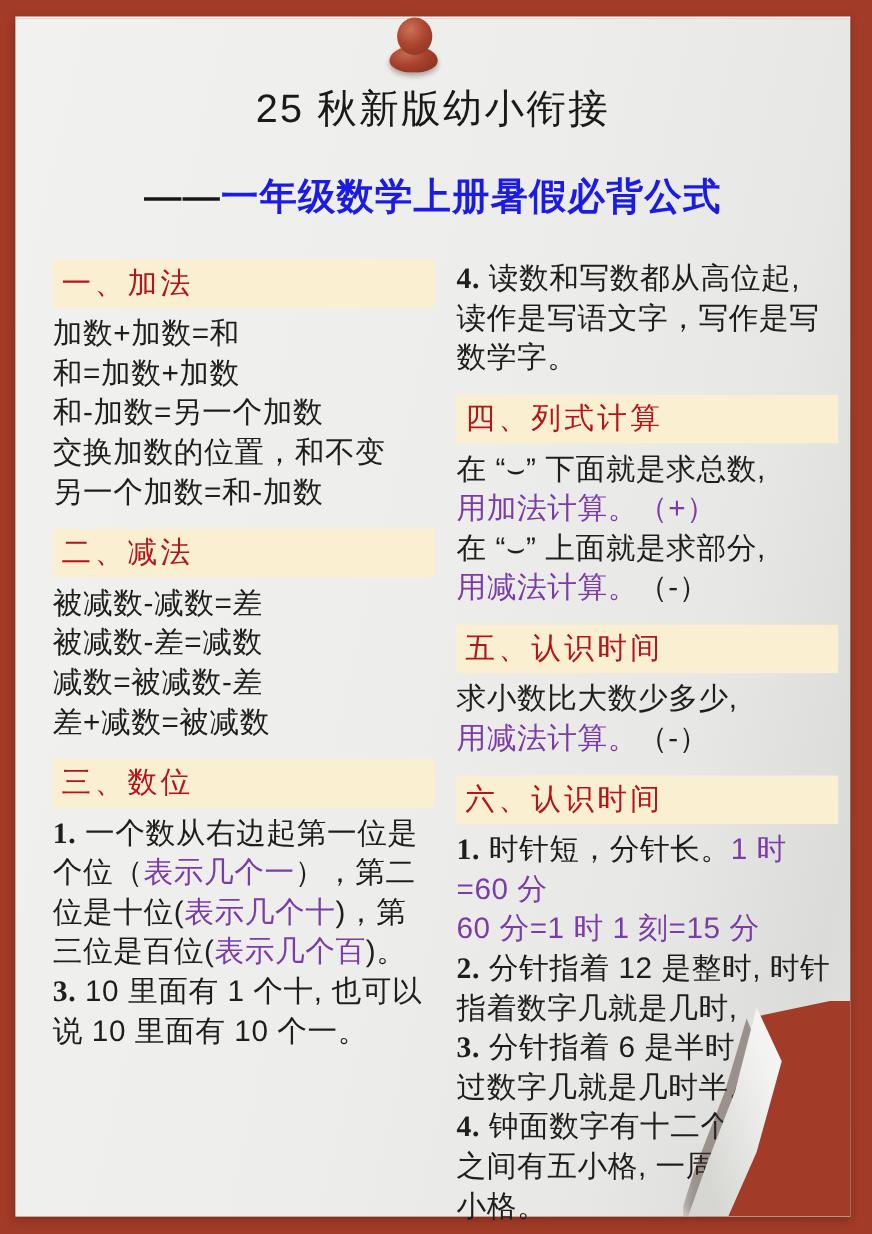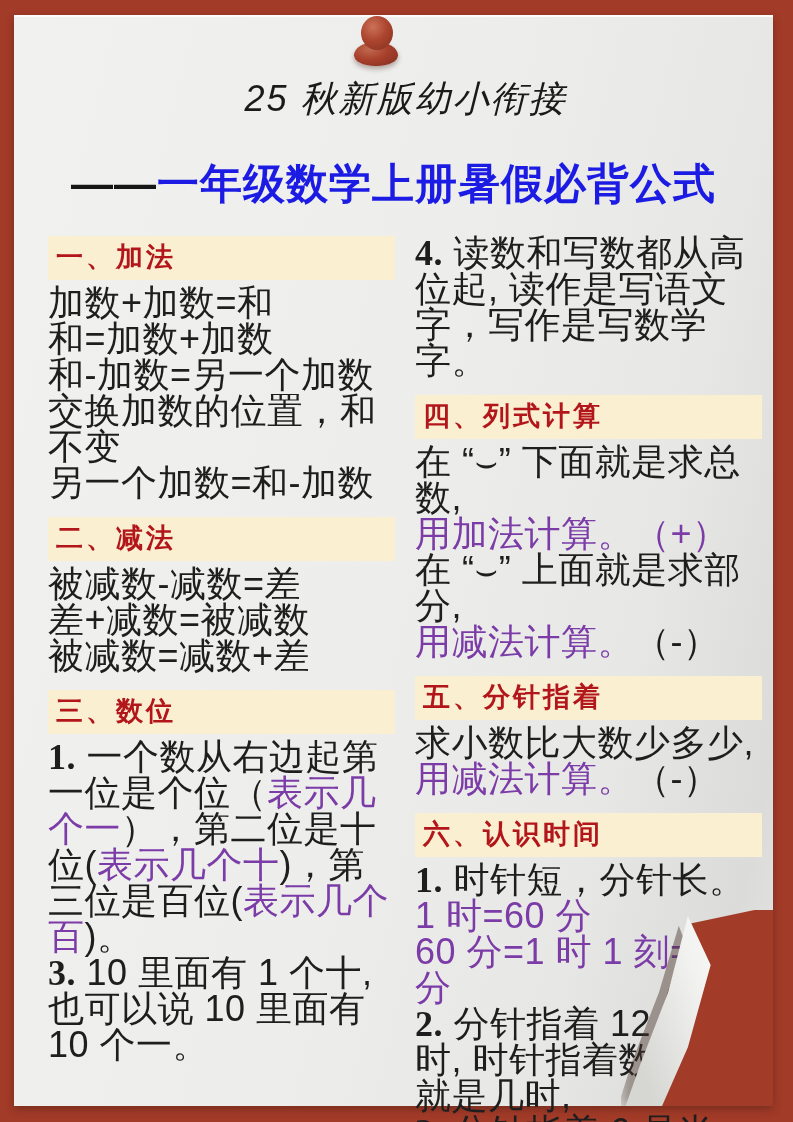--- a/index.html
+++ b/index.html
@@ -28,44 +28,44 @@
     background:radial-gradient(ellipse at 35% 30%, #c06a50 0%, var(--pushpin) 45%, #7e2f1f 100%);
     box-shadow:0 3px 5px rgba(60,30,20,.35);
   }
   .pin-head{
     position:absolute; left:13px; top:0; width:32px; height:34px;
     border-radius:50%;
     background:radial-gradient(circle at 38% 32%, #cb7258 0%, #ad452f 45%, #82301f 100%);
   }
   
   .title{
-    position:absolute; top:58px; left:12px; width:100%; text-align:center;
-    font-size:36px; letter-spacing:2px; color:var(--title-text); font-weight:400;font-style:italic;
+    position:absolute; top:58px; left:0; width:100%; text-align:center;
+    font-size:36px; letter-spacing:2px; color:var(--title-text); font-weight:400;
   }
   .subtitle{
     position:absolute; top:139px; left:0; width:100%; text-align:center;
-    font-size:42px; font-weight:700; letter-spacing:1px;
+    font-size:34px; font-weight:700; letter-spacing:1px;
   }
   .subtitle .dash{color:#161616;}
   .subtitle .sub-main{color:var(--accent-blue);}
   
   .columns{
     position:absolute; left:34px; top:218px; width:714px;
     display:flex; gap:20px; align-items:flex-start;
   }
   .col{width:347px; flex:0 0 347px;}
   .heading{
     background:var(--heading-highlight); color:var(--heading-text);
     font-family:"Liberation Serif","DejaVu Serif",serif;
-    font-weight:700; font-size:27px; letter-spacing:3px;
+    font-weight:400; font-size:27px; letter-spacing:3px;
     padding:3px 10px 5px 8px; margin:16px 0 5px;
   }
   .col > .heading:first-child{margin-top:1px;}
   .para{
-    font-size:36px; line-height:36px; color:var(--body-text);
+    font-size:27px; line-height:36px; color:var(--body-text);
     letter-spacing:0.5px;
   }
   .seg-purple{color:var(--accent-purple);}
   .seg-num{font-family:"Liberation Serif","DejaVu Serif",serif; font-weight:700;}
   
   .curl{position:absolute; right:0; bottom:0; width:152px; height:196px; overflow:hidden;}
   .curl-red{
     position:absolute; inset:0; background:var(--background);
     clip-path:polygon(45% 7%, 100% -2%, 100% 100%, 7% 100%);
   }
@@ -90,34 +90,35 @@
     <div class="columns">
       <div class="col">
           <div class="heading">一、加法</div>
           <div class="para"><span class="seg">加数+加数=和</span></div>
           <div class="para"><span class="seg">和=加数+加数</span></div>
           <div class="para"><span class="seg">和-加数=另一个加数</span></div>
           <div class="para"><span class="seg">交换加数的位置，和不变</span></div>
           <div class="para"><span class="seg">另一个加数=和-加数</span></div>
           <div class="heading">二、减法</div>
           <div class="para"><span class="seg">被减数-减数=差</span></div>
+          <div class="para"><span class="seg">被减数-差=减数</span></div>
+          <div class="para"><span class="seg">减数=被减数-差</span></div>
           <div class="para"><span class="seg">差+减数=被减数</span></div>
-          <div class="para"><span class="seg">被减数=减数+差</span></div>
           <div class="heading">三、数位</div>
           <div class="para"><span class="seg seg-num">1.</span><span class="seg"> 一个数从右边起第一位是个位（</span><span class="seg seg-purple">表示几个一</span><span class="seg">），第二位是十位(</span><span class="seg seg-purple">表示几个十</span><span class="seg">)，第三位是百位(</span><span class="seg seg-purple">表示几个百</span><span class="seg">)。</span></div>
           <div class="para"><span class="seg seg-num">3.</span><span class="seg"> 10 里面有 1 个十, 也可以说 10 里面有 10 个一。</span></div>
         </div>
       <div class="col">
           <div class="para"><span class="seg seg-num">4.</span><span class="seg"> 读数和写数都从高位起, 读作是写语文字，写作是写数学字。</span></div>
           <div class="heading">四、列式计算</div>
           <div class="para"><span class="seg">在 “⌣” 下面就是求总数,</span></div>
           <div class="para"><span class="seg seg-purple">用加法计算。</span><span class="seg seg-purple">（+）</span></div>
           <div class="para"><span class="seg">在 “⌣” 上面就是求部分,</span></div>
           <div class="para"><span class="seg seg-purple">用减法计算。</span><span class="seg">（-）</span></div>
-          <div class="heading">五、分针指着</div>
+          <div class="heading">五、认识时间</div>
           <div class="para"><span class="seg">求小数比大数少多少,</span></div>
           <div class="para"><span class="seg seg-purple">用减法计算。</span><span class="seg">（-）</span></div>
           <div class="heading">六、认识时间</div>
           <div class="para"><span class="seg seg-num">1.</span><span class="seg"> 时针短，分针长。</span><span class="seg seg-purple">1 时=60 分</span></div>
           <div class="para"><span class="seg seg-purple">60 分=1 时  1 刻=15 分</span></div>
           <div class="para"><span class="seg seg-num">2.</span><span class="seg"> 分针指着 12 是整时, 时针指着数字几就是几时,</span></div>
           <div class="para"><span class="seg seg-num">3.</span><span class="seg"> 分针指着 6 是半时，时针过数字几就是几时半。</span></div>
           <div class="para"><span class="seg seg-num">4.</span><span class="seg"> 钟面数字有十二个。两数之间有五小格, 一周共有六十小格。</span></div>
         </div>
     </div>

